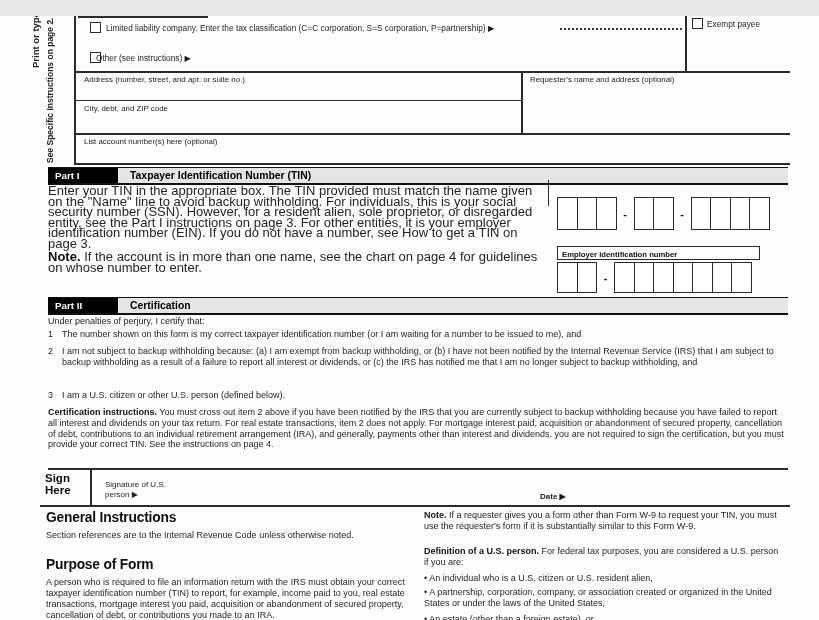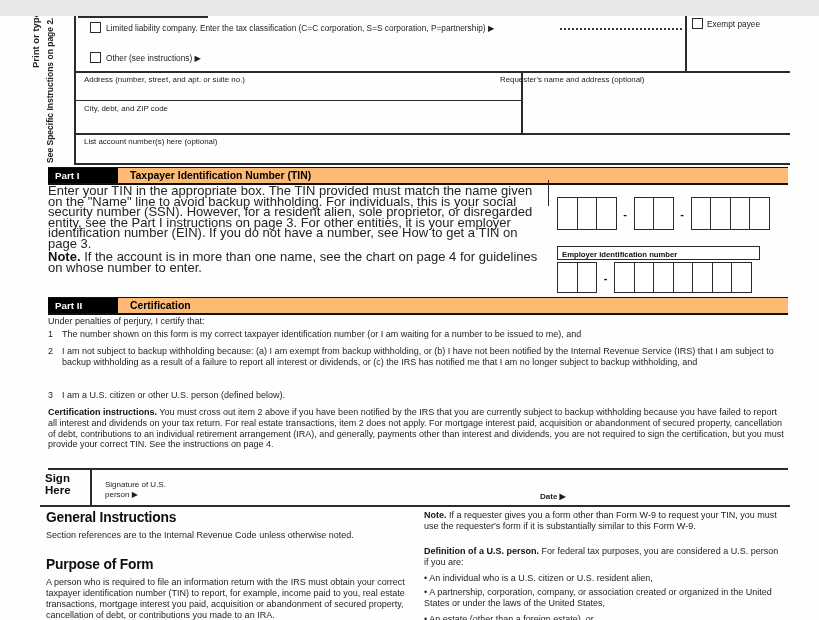--- a/index.html
+++ b/index.html
@@ -12,21 +12,21 @@
   .abs{position:absolute;}
   .hline{position:absolute;background:#2b2b2b;}
   .vline{position:absolute;background:#2b2b2b;}
   .lbl{position:absolute;font-size:7.9px;color:#222;}
   .cb{position:absolute;width:9px;height:9px;border:1.5px solid #2b2b2b;background:#fff;}
   .cbl{position:absolute;font-size:8.3px;color:#1d1d1d;}
   .vtext{position:absolute;transform:rotate(-90deg);transform-origin:0 0;white-space:nowrap;
     font-weight:bold;font-size:9px;color:#222;}
   .dotline{position:absolute;border-bottom:2px dotted #3a3a3a;}
   .bar{position:absolute;left:48px;width:740px;height:15px;border-top:1.5px solid #111;
-    border-bottom:2.2px solid #111;display:flex;align-items:stretch;background:#fdba74;}
+    border-bottom:2.2px solid #111;display:flex;align-items:stretch;background:#e5e5e5;}
   .bar .tag{width:70px;background:#000;color:#fff;font-weight:bold;font-size:9.8px;
     display:flex;align-items:center;padding-left:7px;box-sizing:border-box;}
   .bar .title{font-weight:bold;font-size:10.4px;display:flex;align-items:center;margin-left:12px;color:#000;}
   .body1{position:absolute;font-size:13px;line-height:10.5px;color:#242424;}
   .body2{position:absolute;font-size:9px;line-height:10.8px;color:#242424;}
   .blead{font-weight:bold;color:#111;}
   .tin-label{position:absolute;border:1.2px solid #2b2b2b;font-weight:bold;font-size:7.7px;
     padding:2.5px 0 0 4px;box-sizing:border-box;height:14px;background:#fff;color:#111;}
   .tin-row{position:absolute;display:flex;align-items:stretch;}
   .tin-group{display:flex;border:1.2px solid #2b2b2b;background:#fff;}
@@ -51,31 +51,31 @@
 
   <div class="hline" style="left:78px;top:0;width:130px;height:2px;"></div>
   <div class="vline" style="left:74px;top:0;width:1.8px;height:149px;"></div>
   <div class="vline" style="left:685px;top:0;width:1.5px;height:56px;"></div>
 
   <div class="cb" style="left:90px;top:6px;"></div>
   <div class="cbl" style="left:106px;top:7px;width:470px;">Limited liability company. Enter the tax classification (C=C corporation, S=S corporation, P=partnership) ▶</div>
   <div class="dotline" style="left:560px;top:12px;width:122px;"></div>
 
   <div class="cb" style="left:90px;top:36px;"></div>
-  <div class="cbl" style="left:106px;top:37px;">Other (see instructions) ▶</div>
+  <div class="cbl" style="left:96px;top:37px;">Other (see instructions) ▶</div>
 
   <div class="cb" style="left:692px;top:2px;"></div>
   <div class="cbl" style="left:707px;top:3px;">Exempt payee</div>
 
   <div class="hline" style="left:74px;top:55px;width:716px;height:1.6px;"></div>
   <div class="abs" style="left:76px;top:57px;width:443px;height:26px;">
     <div class="lbl" style="left:8px;top:2px;">Address (number, street, and apt. or suite no.)</div>
   </div>
   <div class="vline" style="left:521px;top:56px;width:1.5px;height:61px;"></div>
-  <div class="abs" style="left:493px;top:57px;width:265px;height:58px;padding-left:29px;">
+  <div class="abs" style="left:523px;top:57px;width:265px;height:58px;padding-left:29px;">
     <div class="lbl" style="left:7px;top:2px;">Requester's name and address (optional)</div>
   </div>
   <div class="hline" style="left:74px;top:84px;width:447px;height:1.2px;"></div>
   <div class="abs" style="left:76px;top:86px;width:443px;height:29px;">
     <div class="lbl" style="left:8px;top:2px;">City, debt, and ZIP code</div>
   </div>
   <div class="hline" style="left:74px;top:117px;width:716px;height:1.6px;"></div>
   <div class="abs" style="left:76px;top:119px;width:712px;height:28px;text-align:center;">
     <div class="lbl" style="left:8px;top:2px;">List account number(s) here (optional)</div>
   </div>

